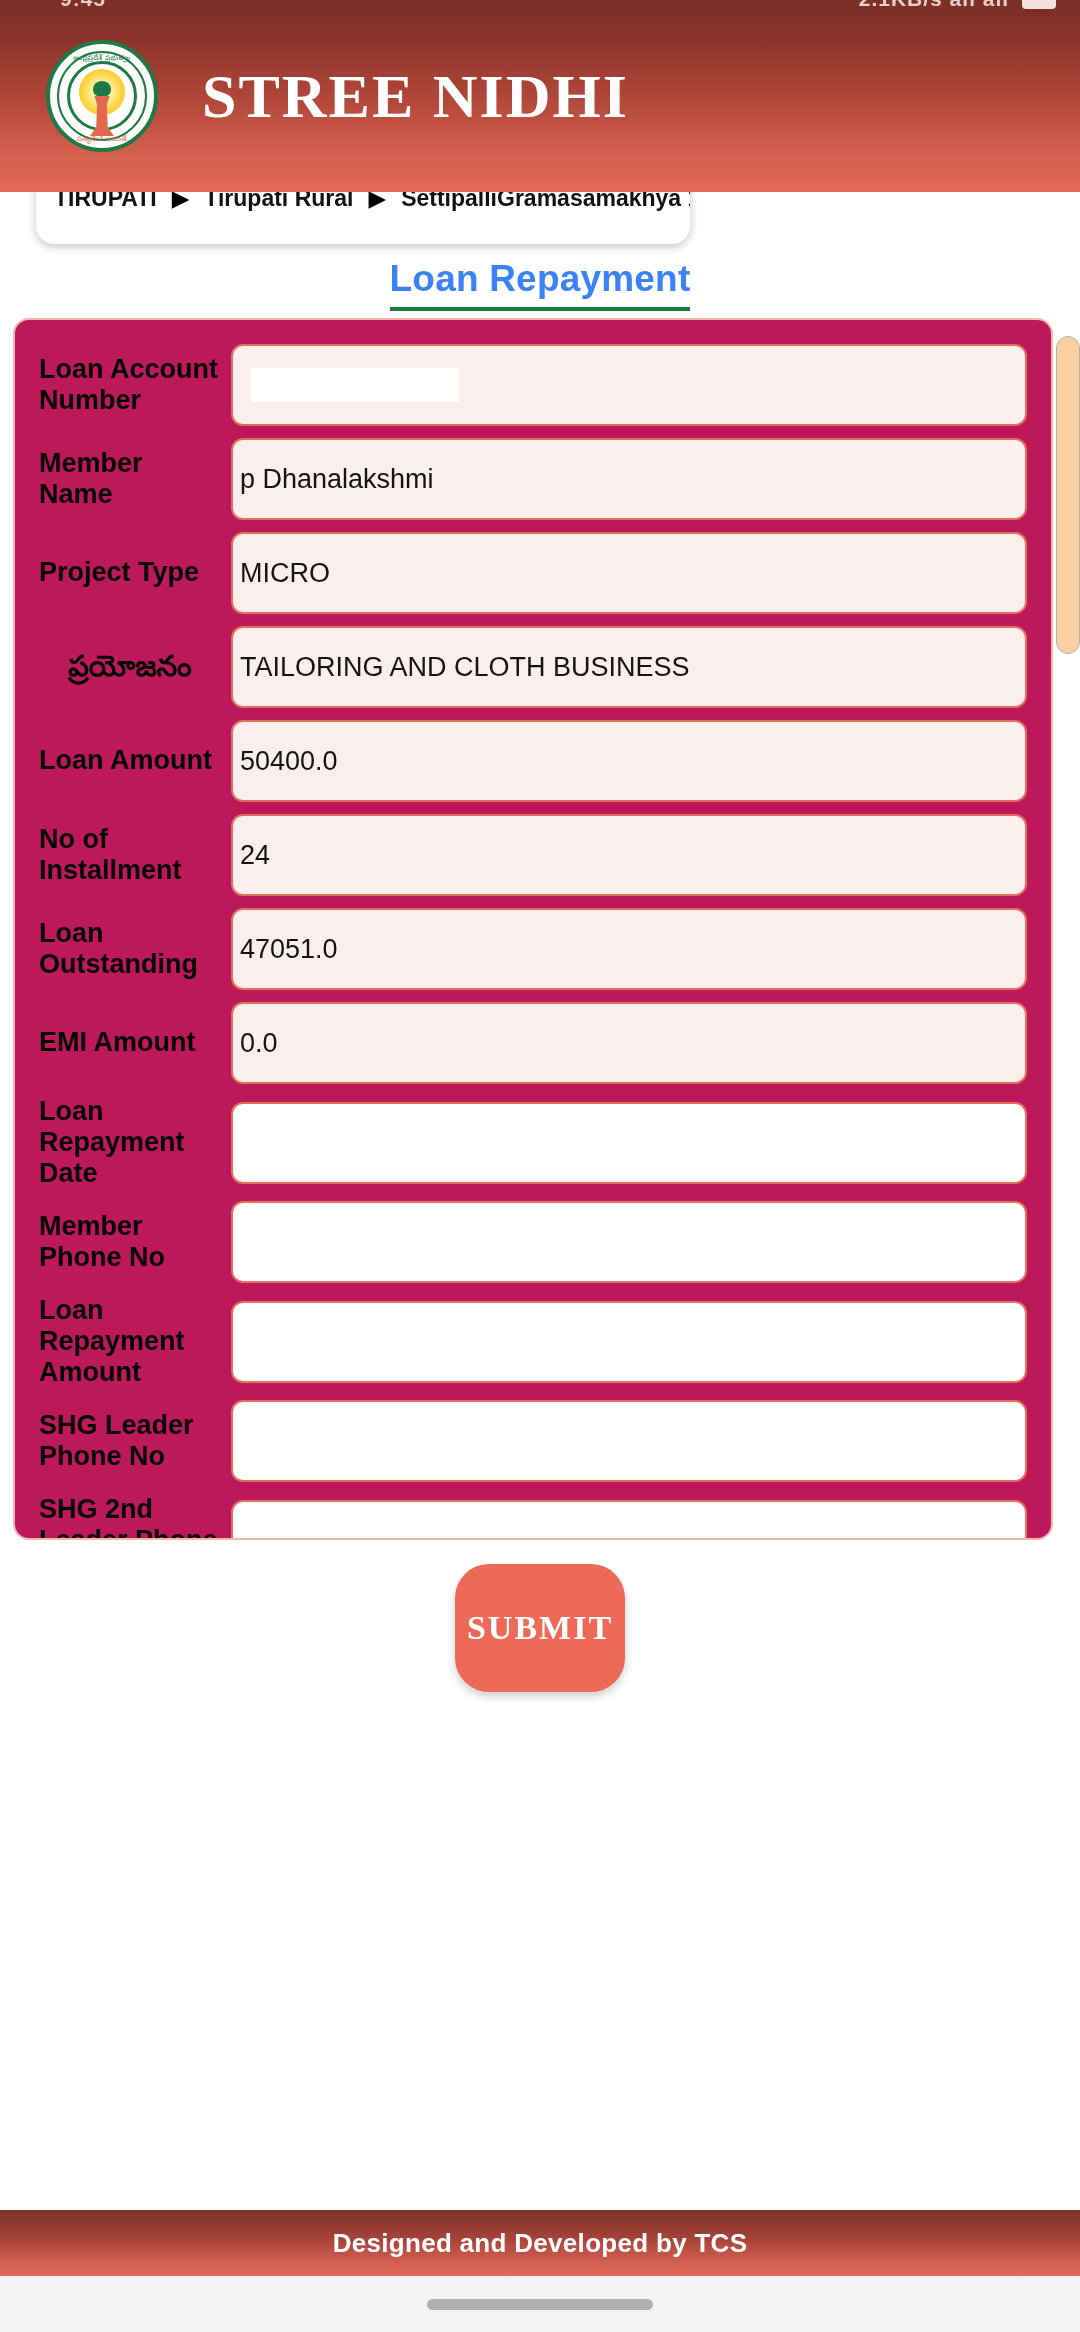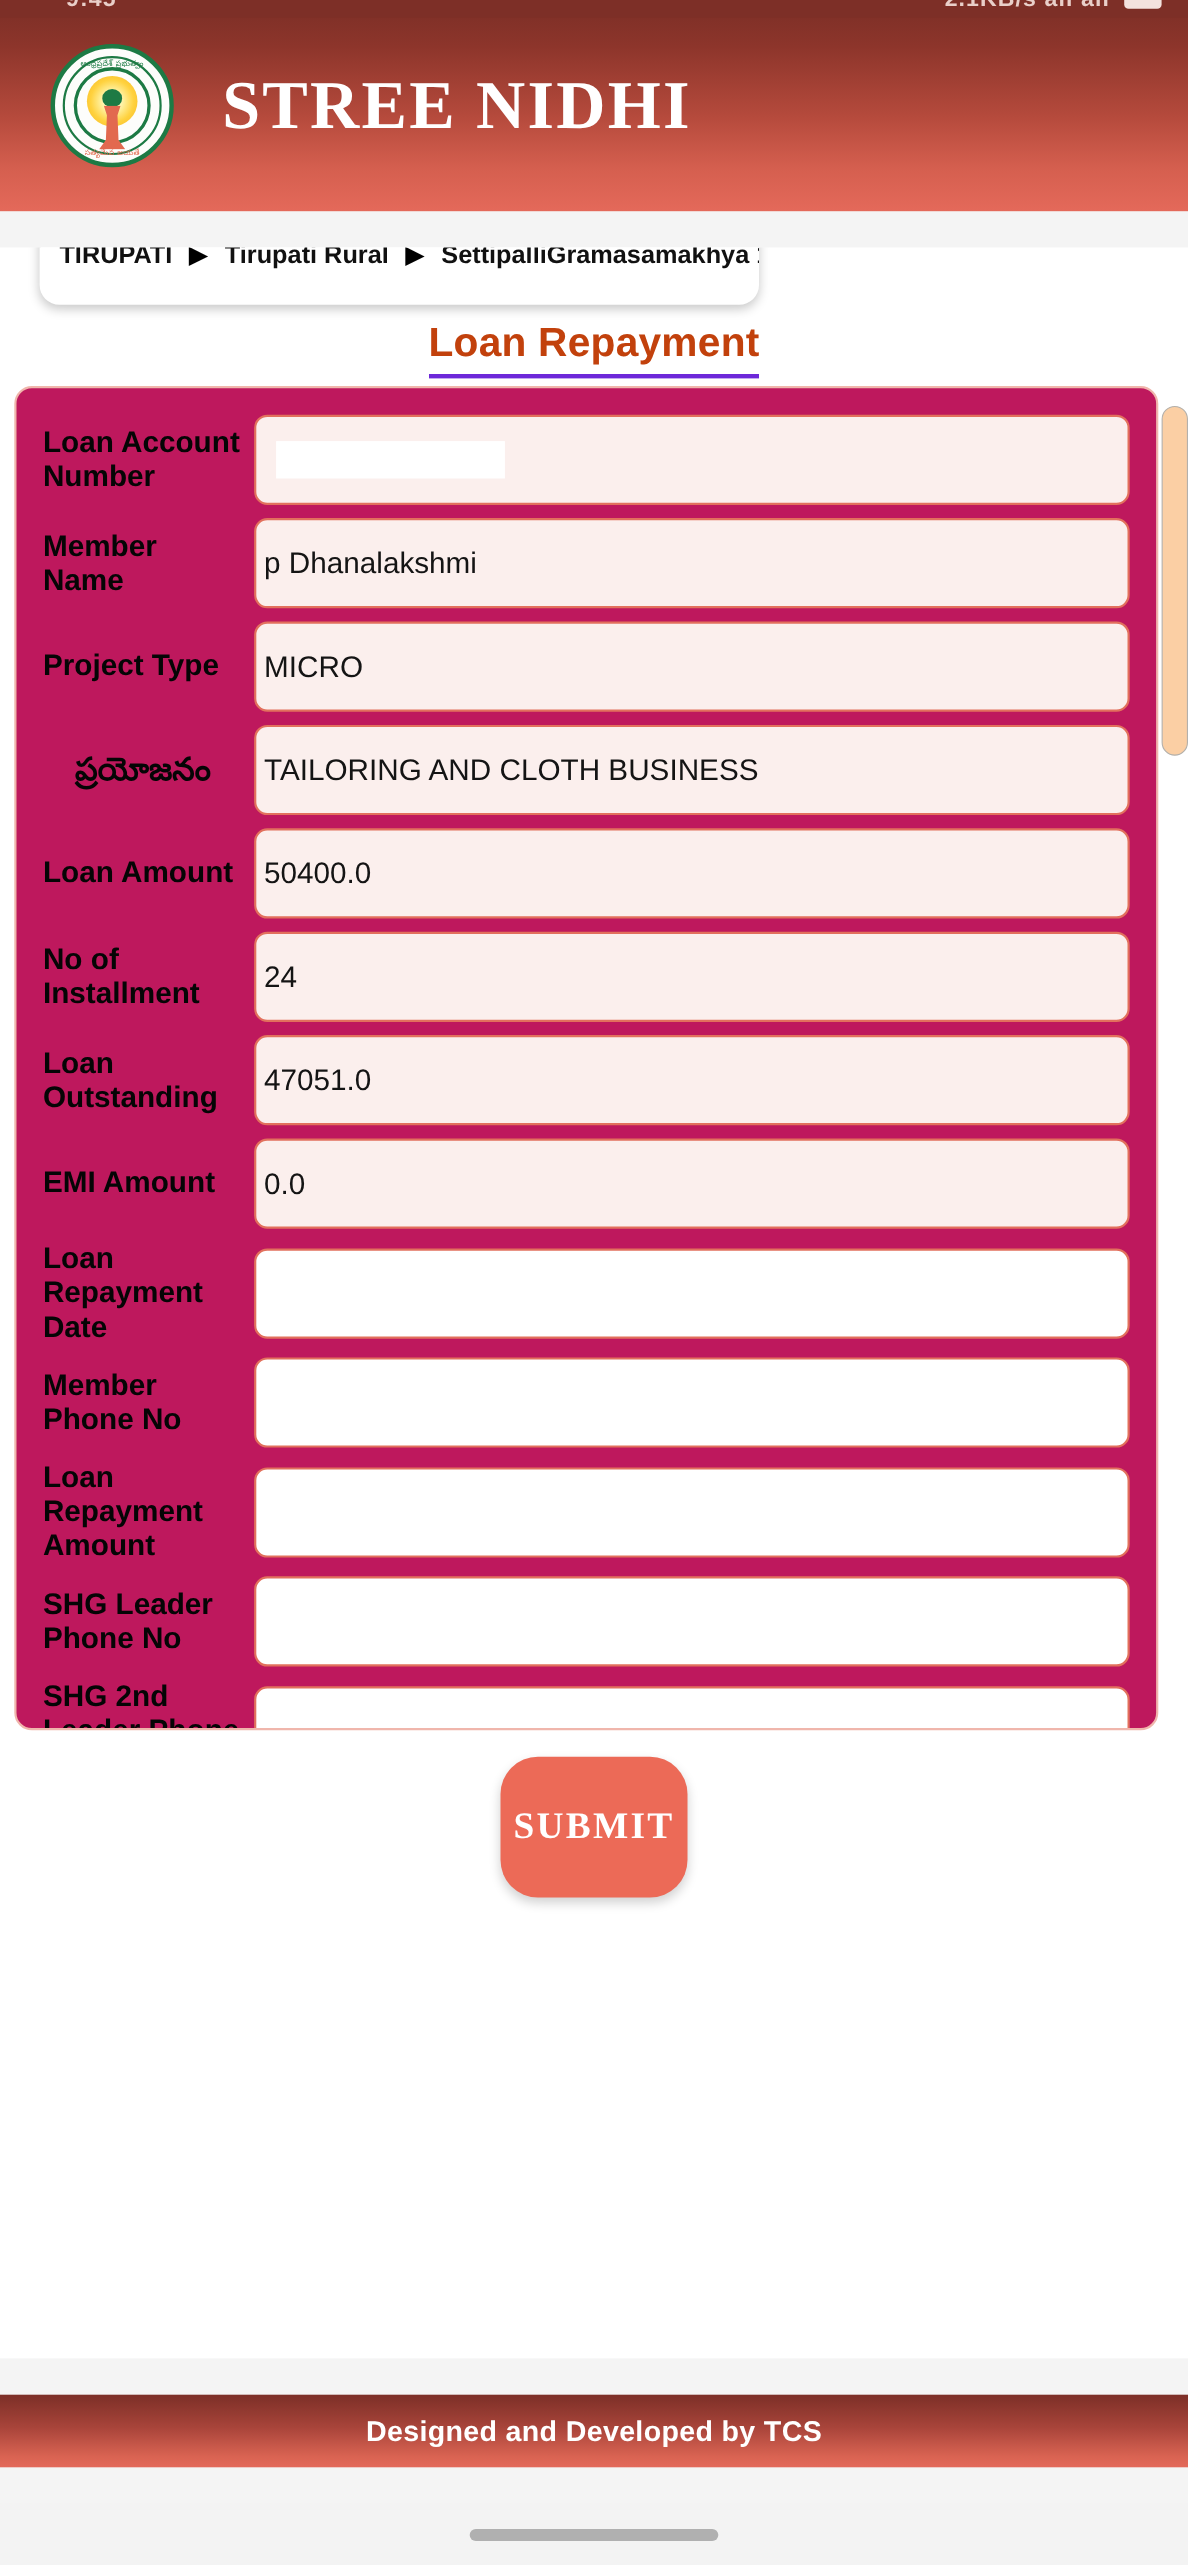--- a/index.html
+++ b/index.html
@@ -12,21 +12,20 @@
     overflow: hidden;
   }
 
   #app {
     position: relative;
     width: 1080px;
     height: 2332px;
     background: #f4f4f4;
     display: flex;
     flex-direction: column;
-    gap: 33px;
   }
 
   
   .statusbar {
     position: absolute;
     top: 0; left: 0;
     width: 1080px;
     height: 16px;
     background: #7d2f27;
     overflow: hidden;
@@ -181,23 +180,23 @@
     position: absolute;
     top: 66px;
     left: 0; right: 0;
     text-align: center;
     z-index: 5;
   }
   .page-title {
     display: inline-block;
     font-size: 37px;
     font-weight: 700;
-    color: #c2410c;
+    color: #3b82f6;
     padding-bottom: 7px;
-    border-bottom: 4px solid #6d28d9;
+    border-bottom: 4px solid #15803d;
     letter-spacing: .2px;
   }
 
   
   .form-card {
     position: absolute;
     top: 126px;
     left: 13px;
     width: 1040px;
     height: 1222px;

